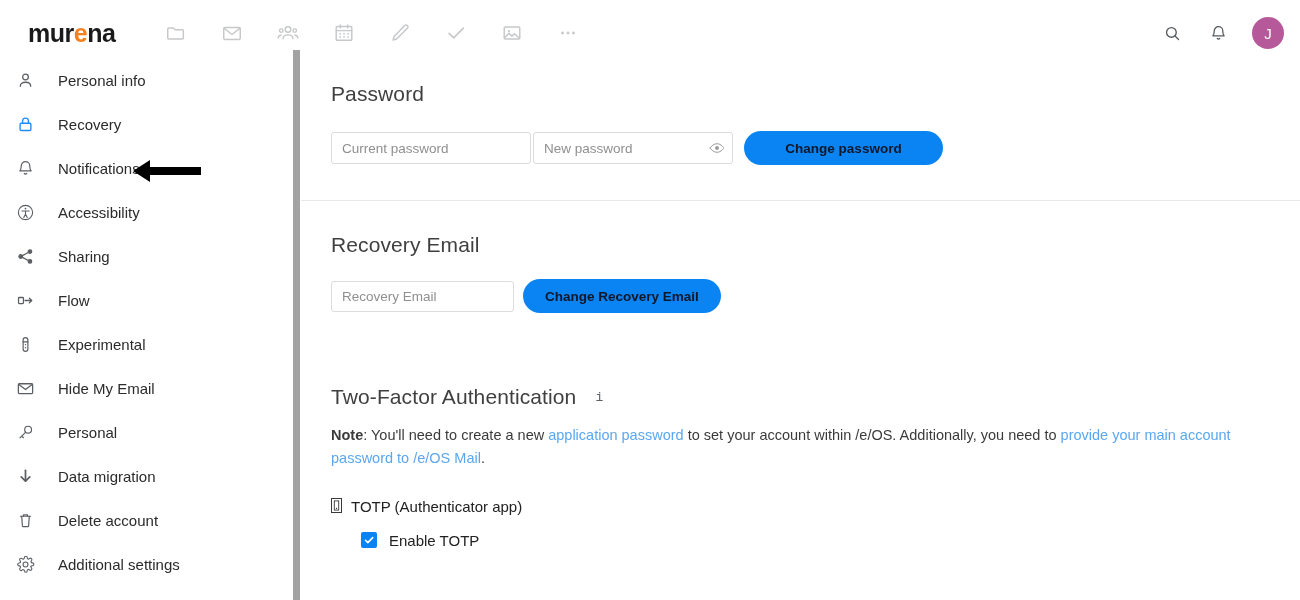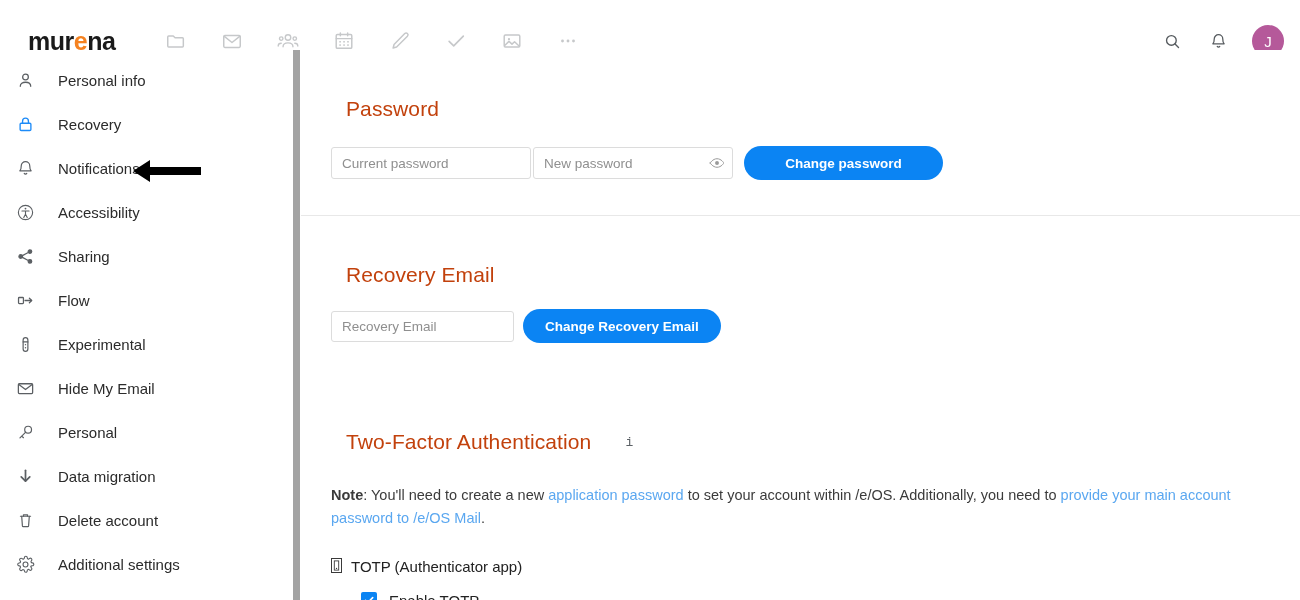--- a/index.html
+++ b/index.html
@@ -8,21 +8,21 @@
     margin: 0; padding: 0;
     width: 1300px; height: 600px;
     overflow: hidden;
     background: #ffffff;
     font-family: "Liberation Sans", "DejaVu Sans", sans-serif;
     color: #222222;
   }
 
   
   .header {
-    position: absolute; top: 16px; left: 0;
+    position: absolute; top: 8px; left: 0;
     width: 1300px; height: 50px;
     background: #ffffff;
     display: flex; align-items: center;
   }
   .logo {
     margin-left: 28px;
     font-size: 25px;
     font-weight: 700;
     letter-spacing: -0.5px;
     color: #1a1a1a;
@@ -108,22 +108,22 @@
     position: absolute; top: 50px; left: 301px;
     width: 999px; height: 550px;
     background: #ffffff;
     overflow: hidden;
   }
   .section { padding: 0 30px; }
 
   h2.section-title {
     font-size: 21px;
     font-weight: 400;
-    color: #c2410c;
-    margin: 15px;
+    color: #404040;
+    margin: 0;
     letter-spacing: 0.1px;
   }
 
   .pw-block { padding-top: 32px; }
   .pw-row {
     display: flex; align-items: center;
     margin-top: 25px;
   }
   .txt-input {
     height: 32px;
@@ -147,21 +147,21 @@
     display: flex; align-items: center; justify-content: center;
     color: #9a9a9a;
     cursor: pointer;
     background: none; border: none; padding: 0;
   }
   .btn-primary {
     height: 34px;
     border: none;
     border-radius: 17px;
     background: #0b84f3;
-    color: #ffffff;
+    color: #0f172a;
     font-size: 13.5px;
     font-family: inherit;
     font-weight: 700;
     padding: 0 26px;
     cursor: pointer;
     white-space: nowrap;
   }
   #change-password-btn { margin-left: 11px; min-width: 199px; }
 
   .divider {

